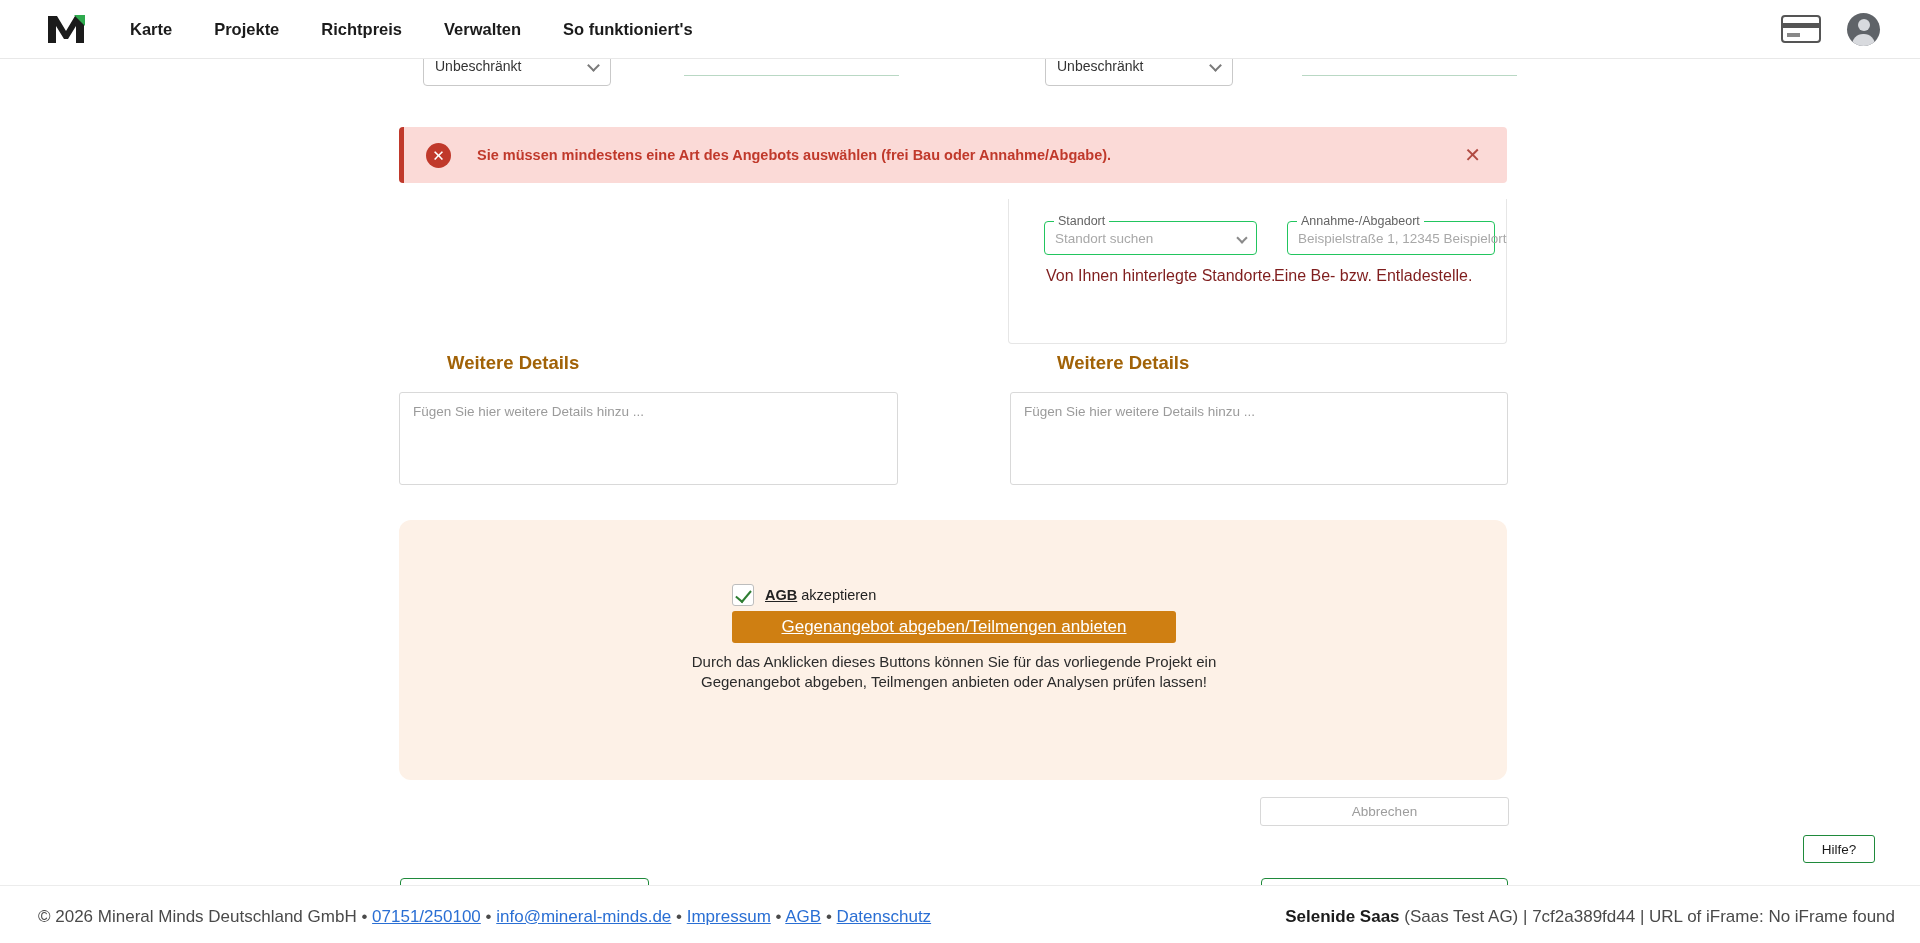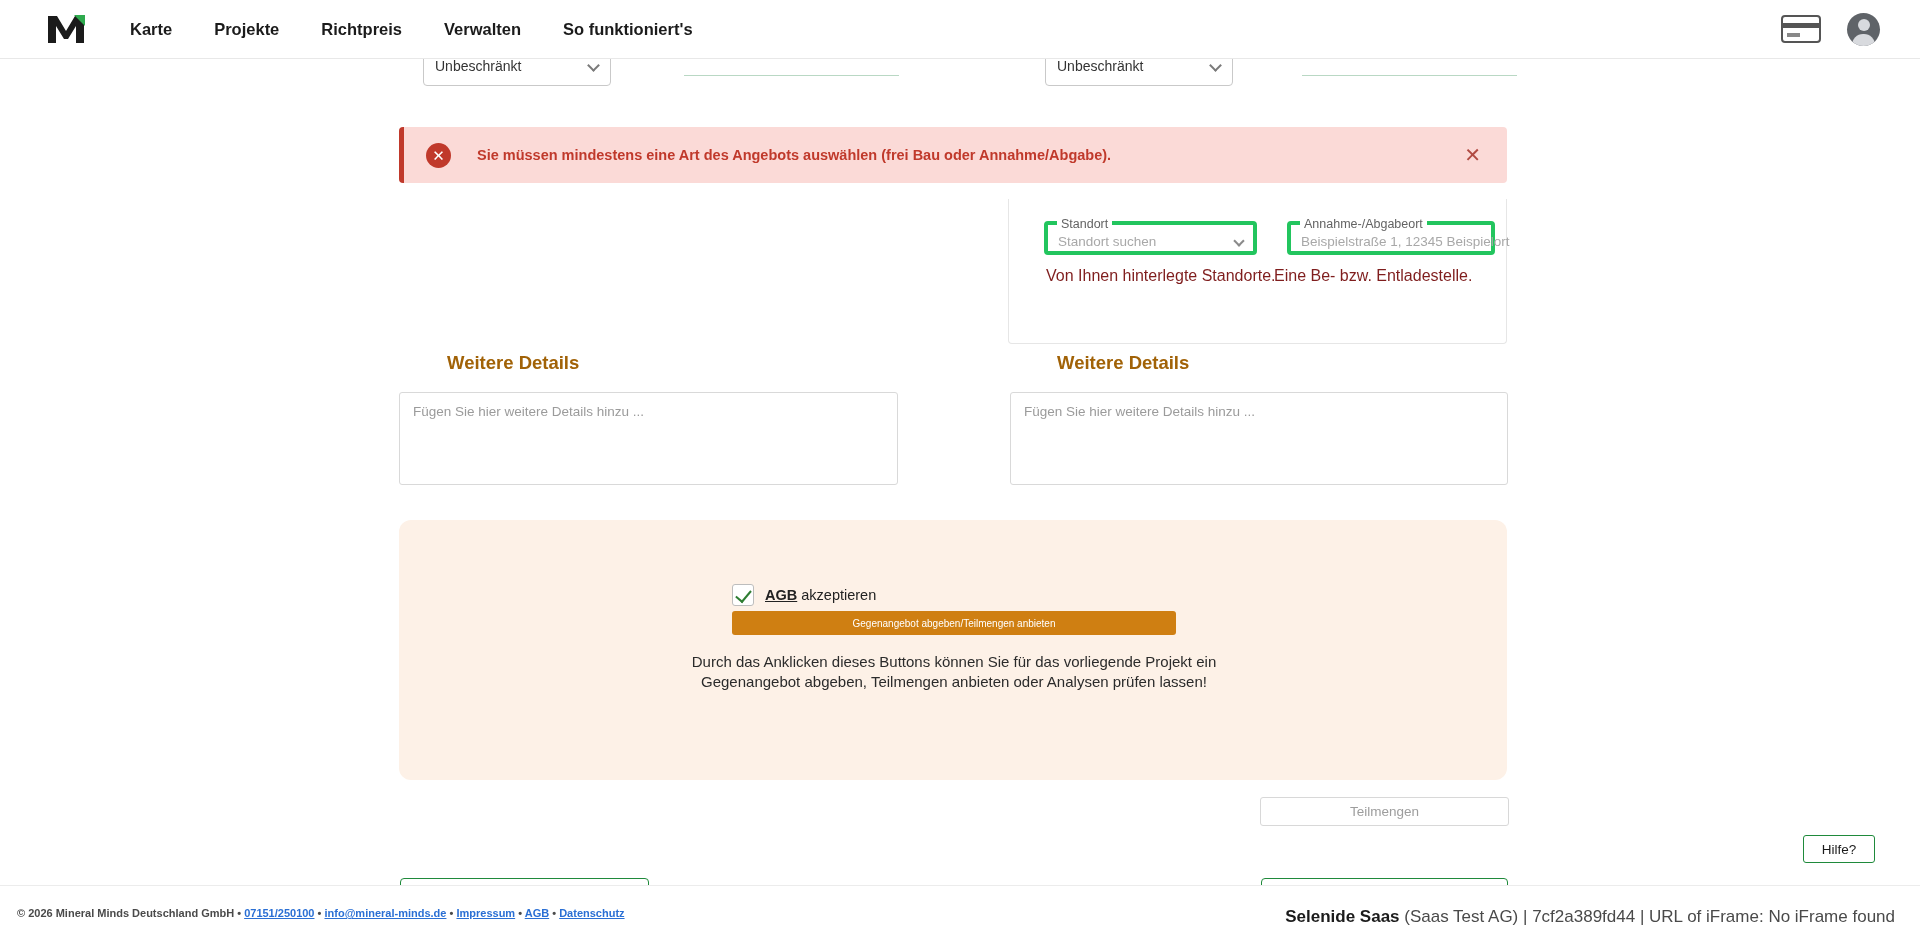--- a/index.html
+++ b/index.html
@@ -157,21 +157,21 @@
     left: 1008px; top: 140px;
     width: 499px; height: 145px;
     background: #fff;
     border: 1px solid #e6e6e6;
     border-top: none;
     border-radius: 0 0 4px 4px;
   }
   .loc-field {
     position: absolute;
     height: 34px;
-    border: 4px solid #22c55e;
+    border: 1px solid #22c55e;
     border-radius: 4px;
     background: #fff;
   }
   .loc-field .fl {
     position: absolute; top: -8px; left: 9px;
     background: #fff; padding: 0 4px;
     font-size: 12.5px; color: #636363;
     white-space: nowrap;
   }
   .loc-field .ph {
@@ -240,27 +240,28 @@
     margin-left: 11px;
     font-size: 14.5px; color: #222;
   }
   .agb-label .lnk {
     font-weight: bold; text-decoration: underline; color: #222;
     cursor: pointer;
   }
   .submit-btn {
     position: absolute;
     left: 333px; top: 91px;
-    width: 444px; height: 24px;
+    width: 444px; height: 32px;
     background: #cf7f12;
     border-radius: 3px;
     color: #fff;
-    font-size: 10px;
-    display: flex; align-items: center; justify-content: center;
-    cursor: pointer;
+    font-size: 17px;
+    display: flex; align-items: center; justify-content: center;
+    cursor: pointer;
+    text-decoration: underline;
   }
   .submit-note {
     position: absolute;
     left: 290px; top: 132px;
     width: 530px;
     text-align: center;
     font-size: 15px;
     line-height: 20px;
     color: #2b2b2b;
   }
@@ -311,24 +312,23 @@
 
   
   .footer {
     position: absolute;
     left: 0; bottom: 0;
     width: 1920px; height: 58px;
     background: #fff;
     border-top: 1px solid #ececec;
   }
   .footer-left {
-    position: absolute; left: 17px; top: 21px;
-    font-size: 11px; color: #4a4a4a;
-    white-space: nowrap;
-    font-weight: bold;
+    position: absolute; left: 38px; top: 21px;
+    font-size: 17px; color: #4a4a4a;
+    white-space: nowrap;
   }
   .footer-left a {
     color: #2a6fd4; text-decoration: underline; cursor: pointer;
   }
   .footer-left .sep { color: #4a4a4a; }
   .footer-right {
     position: absolute; right: 25px; top: 21px;
     font-size: 17px; color: #4a4a4a;
     white-space: nowrap;
   }
@@ -408,21 +408,21 @@
 
   <div class="submit-panel">
     <div class="agb-row">
       <div class="checkbox"></div>
       <div class="agb-label"><span class="lnk">AGB</span><span> akzeptieren</span></div>
     </div>
     <div class="submit-btn">Gegenangebot abgeben/Teilmengen anbieten</div>
     <div class="submit-note">Durch das Anklicken dieses Buttons können Sie für das vorliegende Projekt ein Gegenangebot abgeben, Teilmengen anbieten oder Analysen prüfen lassen!</div>
   </div>
 
-  <div class="abbrechen">Teilmengen</div>
+  <div class="abbrechen">Abbrechen</div>
 
   <div class="nav-btn" style="left:400px; top:819px; width:249px;">
     <span class="arrow">←</span>
     <span>Zurück zur Übersicht</span>
   </div>
   <div class="nav-btn" style="left:1261px; top:819px; width:247px;">
     <span>Nächstes Projekt</span>
     <span class="arrow">→</span>
   </div>
 </div>

